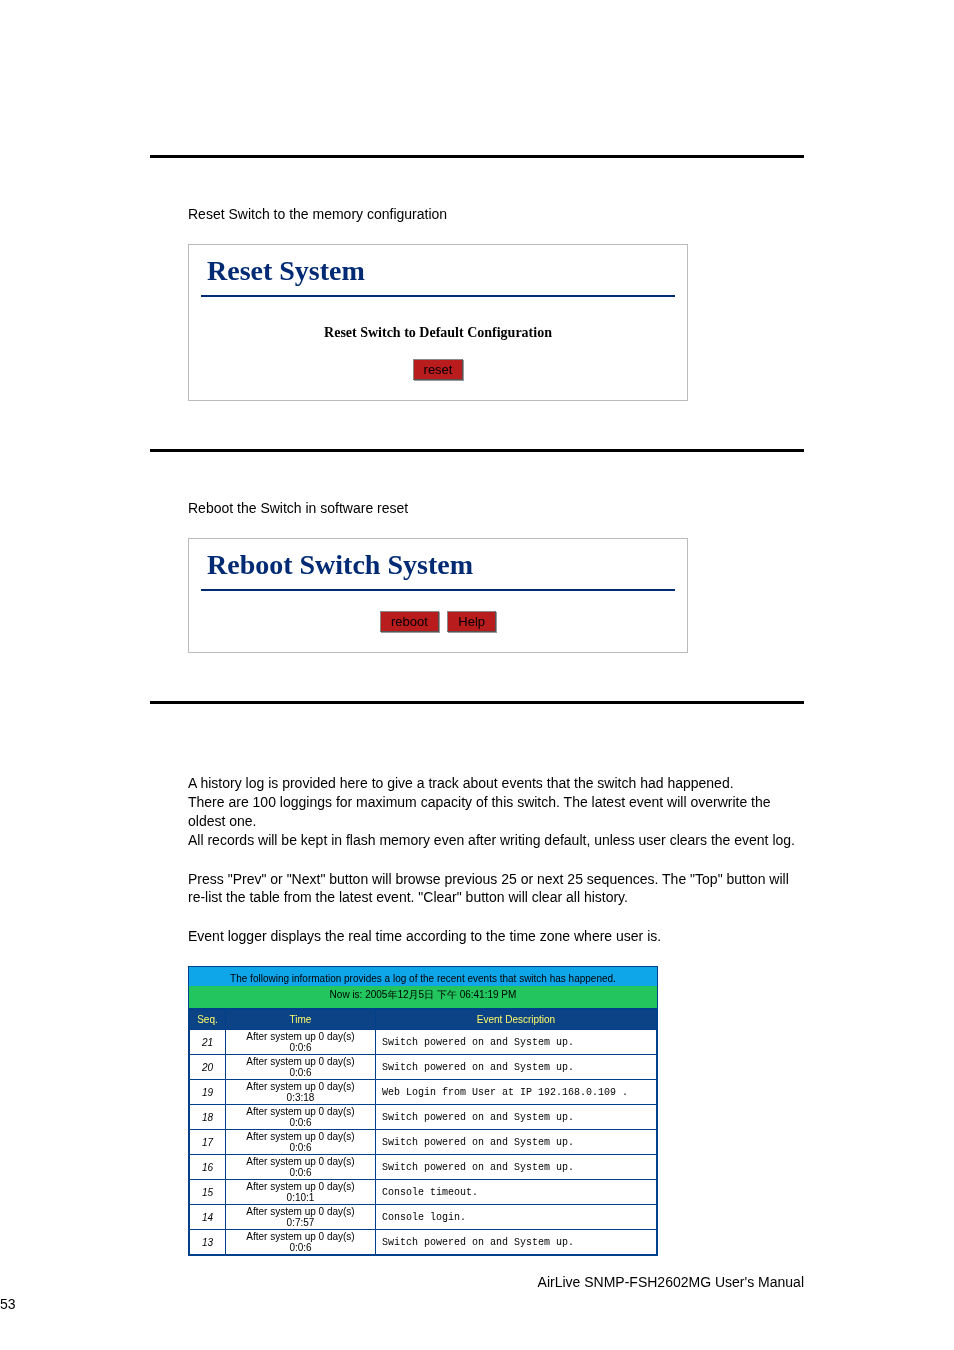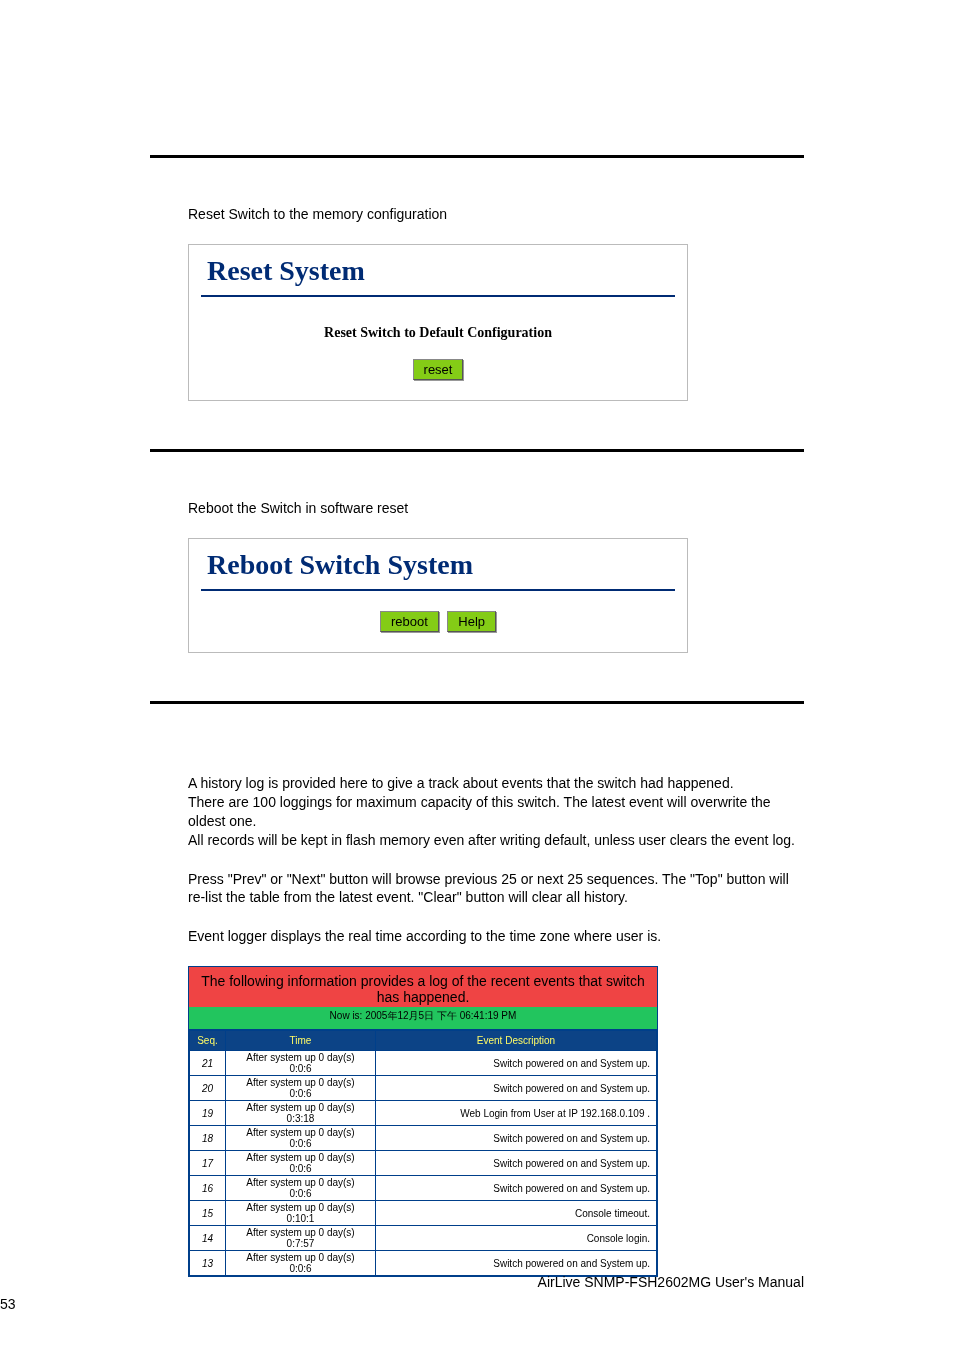--- a/index.html
+++ b/index.html
@@ -50,21 +50,21 @@
     font-family: Liberation Serif, serif;
   }
   .panel-buttons {
     text-align: center;
     padding: 0 0 20px 0;
   }
   .panel.short .panel-buttons { padding-top: 18px; }
   .btn {
     display: inline-block;
     font-size: 13px;
-    background: #84cc16;
+    background: #b91c1c;
     border: 1px solid #888;
     border-right-color: #555;
     border-bottom-color: #555;
     padding: 2px 10px;
     margin: 0 2px;
     box-shadow: 1px 1px 0 #999;
     cursor: pointer;
   }
   .section-gap { height: 22px; }
   .body-para {
@@ -75,25 +75,25 @@
   }
   .body-para + .body-para { margin-top: 0; }
   .para-block { margin-bottom: 20px; }
   
   .log-fig {
     margin: 18px 0 0 38px;
     width: 470px;
     border: 1px solid #003f8a;
   }
   .log-caption {
-    font-size: 14px;
+    font-size: 10px;
     color: #000;
     text-align: center;
     padding: 6px 8px 2px 8px;
-    background: #ef4444;
+    background: #0ea5e9;
   }
   .log-now {
     font-size: 10px;
     color: #000;
     text-align: center;
     padding: 2px 8px 6px 8px;
     background: #22c55e;
     border-bottom: 1px solid #003f8a;
   }
   table.log {
@@ -110,21 +110,21 @@
     text-align: center;
   }
   table.log td {
     border: 1px solid #003f8a;
     padding: 1px 6px;
     vertical-align: middle;
     background: #fff;
   }
   table.log td.seq { width: 36px; text-align: center; font-style: italic; }
   table.log td.time { width: 150px; text-align: center; line-height: 1.1; }
-  table.log td.desc { text-align: right; }
+  table.log td.desc { text-align: left; font-family: Liberation Mono, monospace; }
   .footer {
     position: absolute;
     bottom: 60px;
     left: 0;
     width: 100%;
     text-align: right;
     padding-right: 150px;
     font-size: 14px;
   }
   .pagenum {

